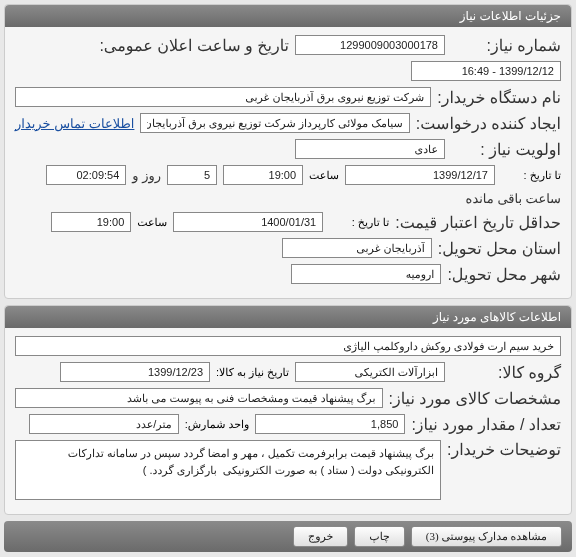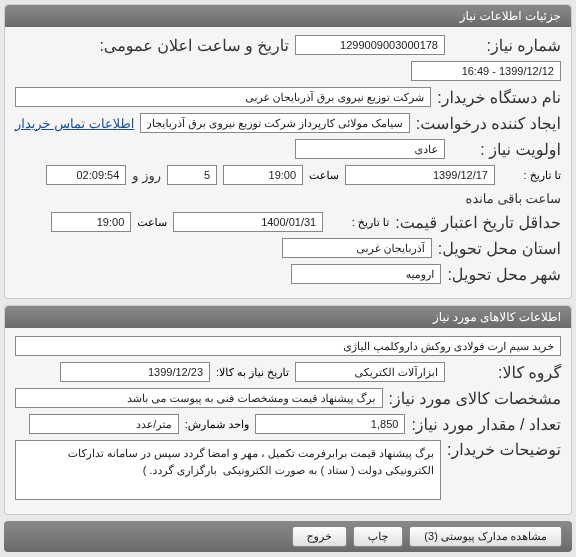--- a/index.html
+++ b/index.html
@@ -70,21 +70,21 @@
   border-radius: 4px;
 }
 .btn {
   background: linear-gradient(#fefefe, #e0e0e0);
   border: 1px solid #888;
   border-radius: 3px;
   padding: 3px 14px;
   font-size: 11px;
   cursor: pointer;
   color: #222;
-  font-family: Liberation Sans, sans-serif;
+  font-family: Liberation Serif, serif;
 }
 </style>
 </head>
 <body>
 
 <div class="panel">
   <div class="panel-header">جزئیات اطلاعات نیاز</div>
   <div class="panel-body">
 
     <div class="form-row">

